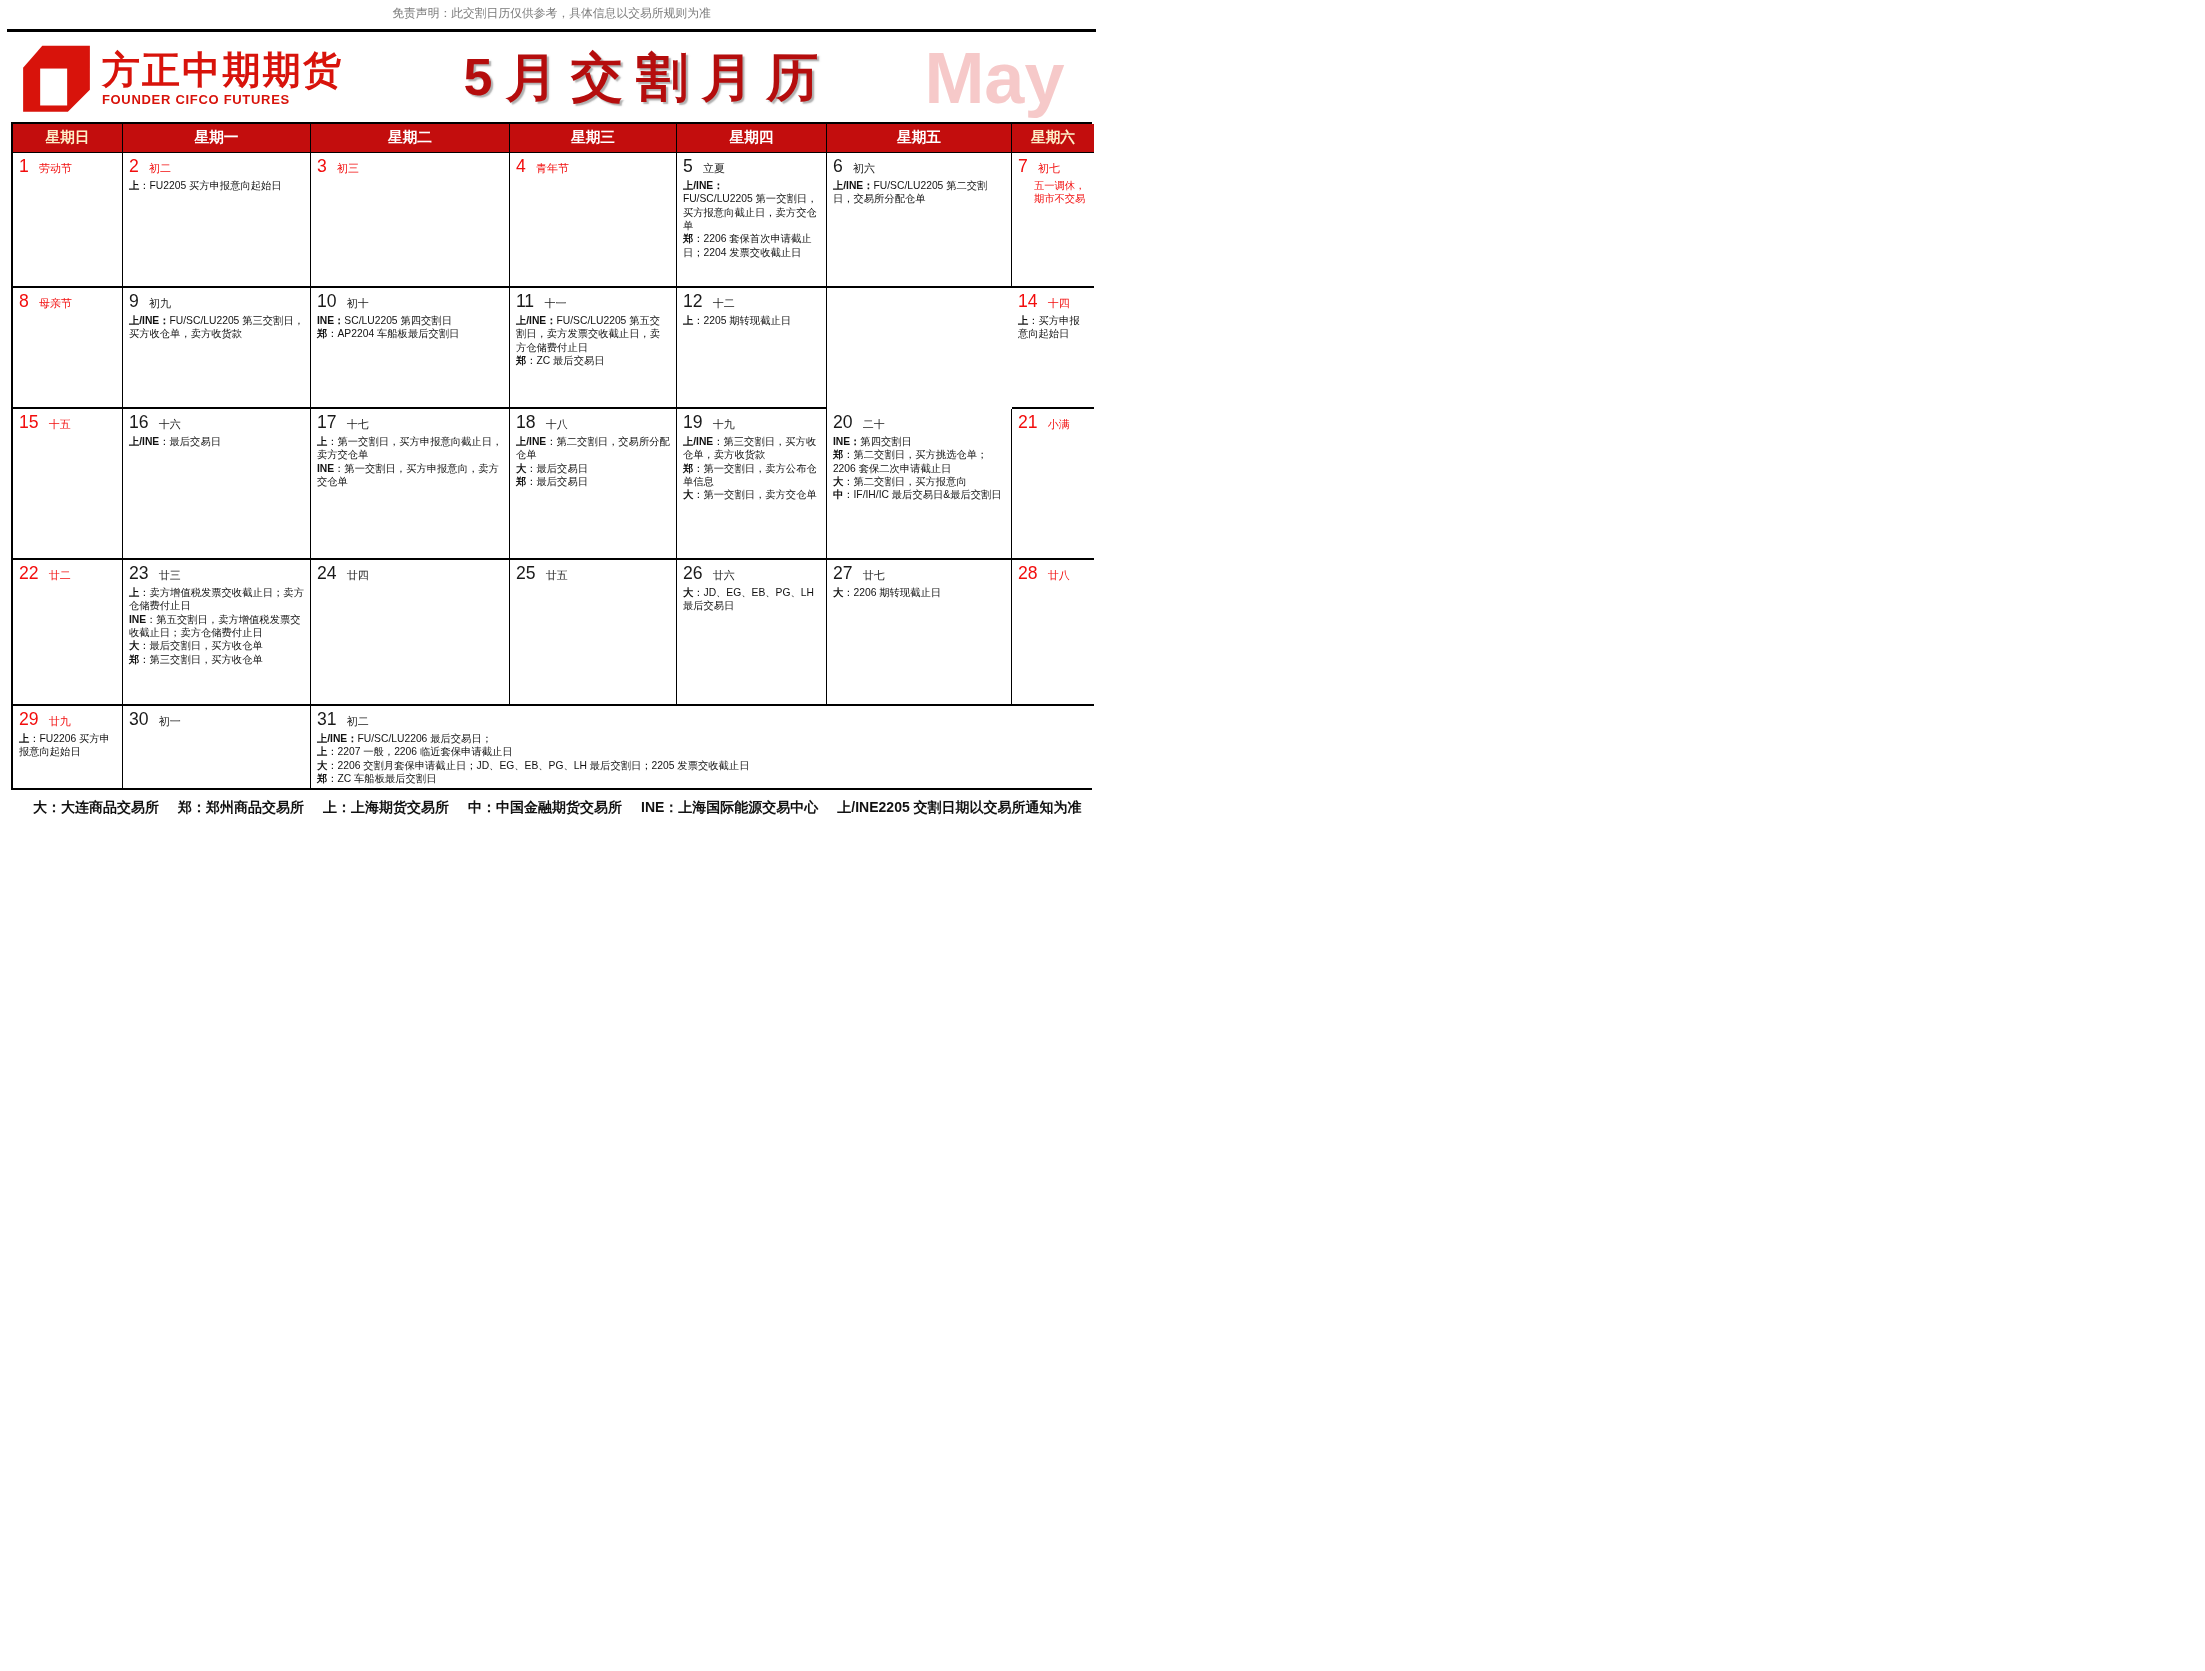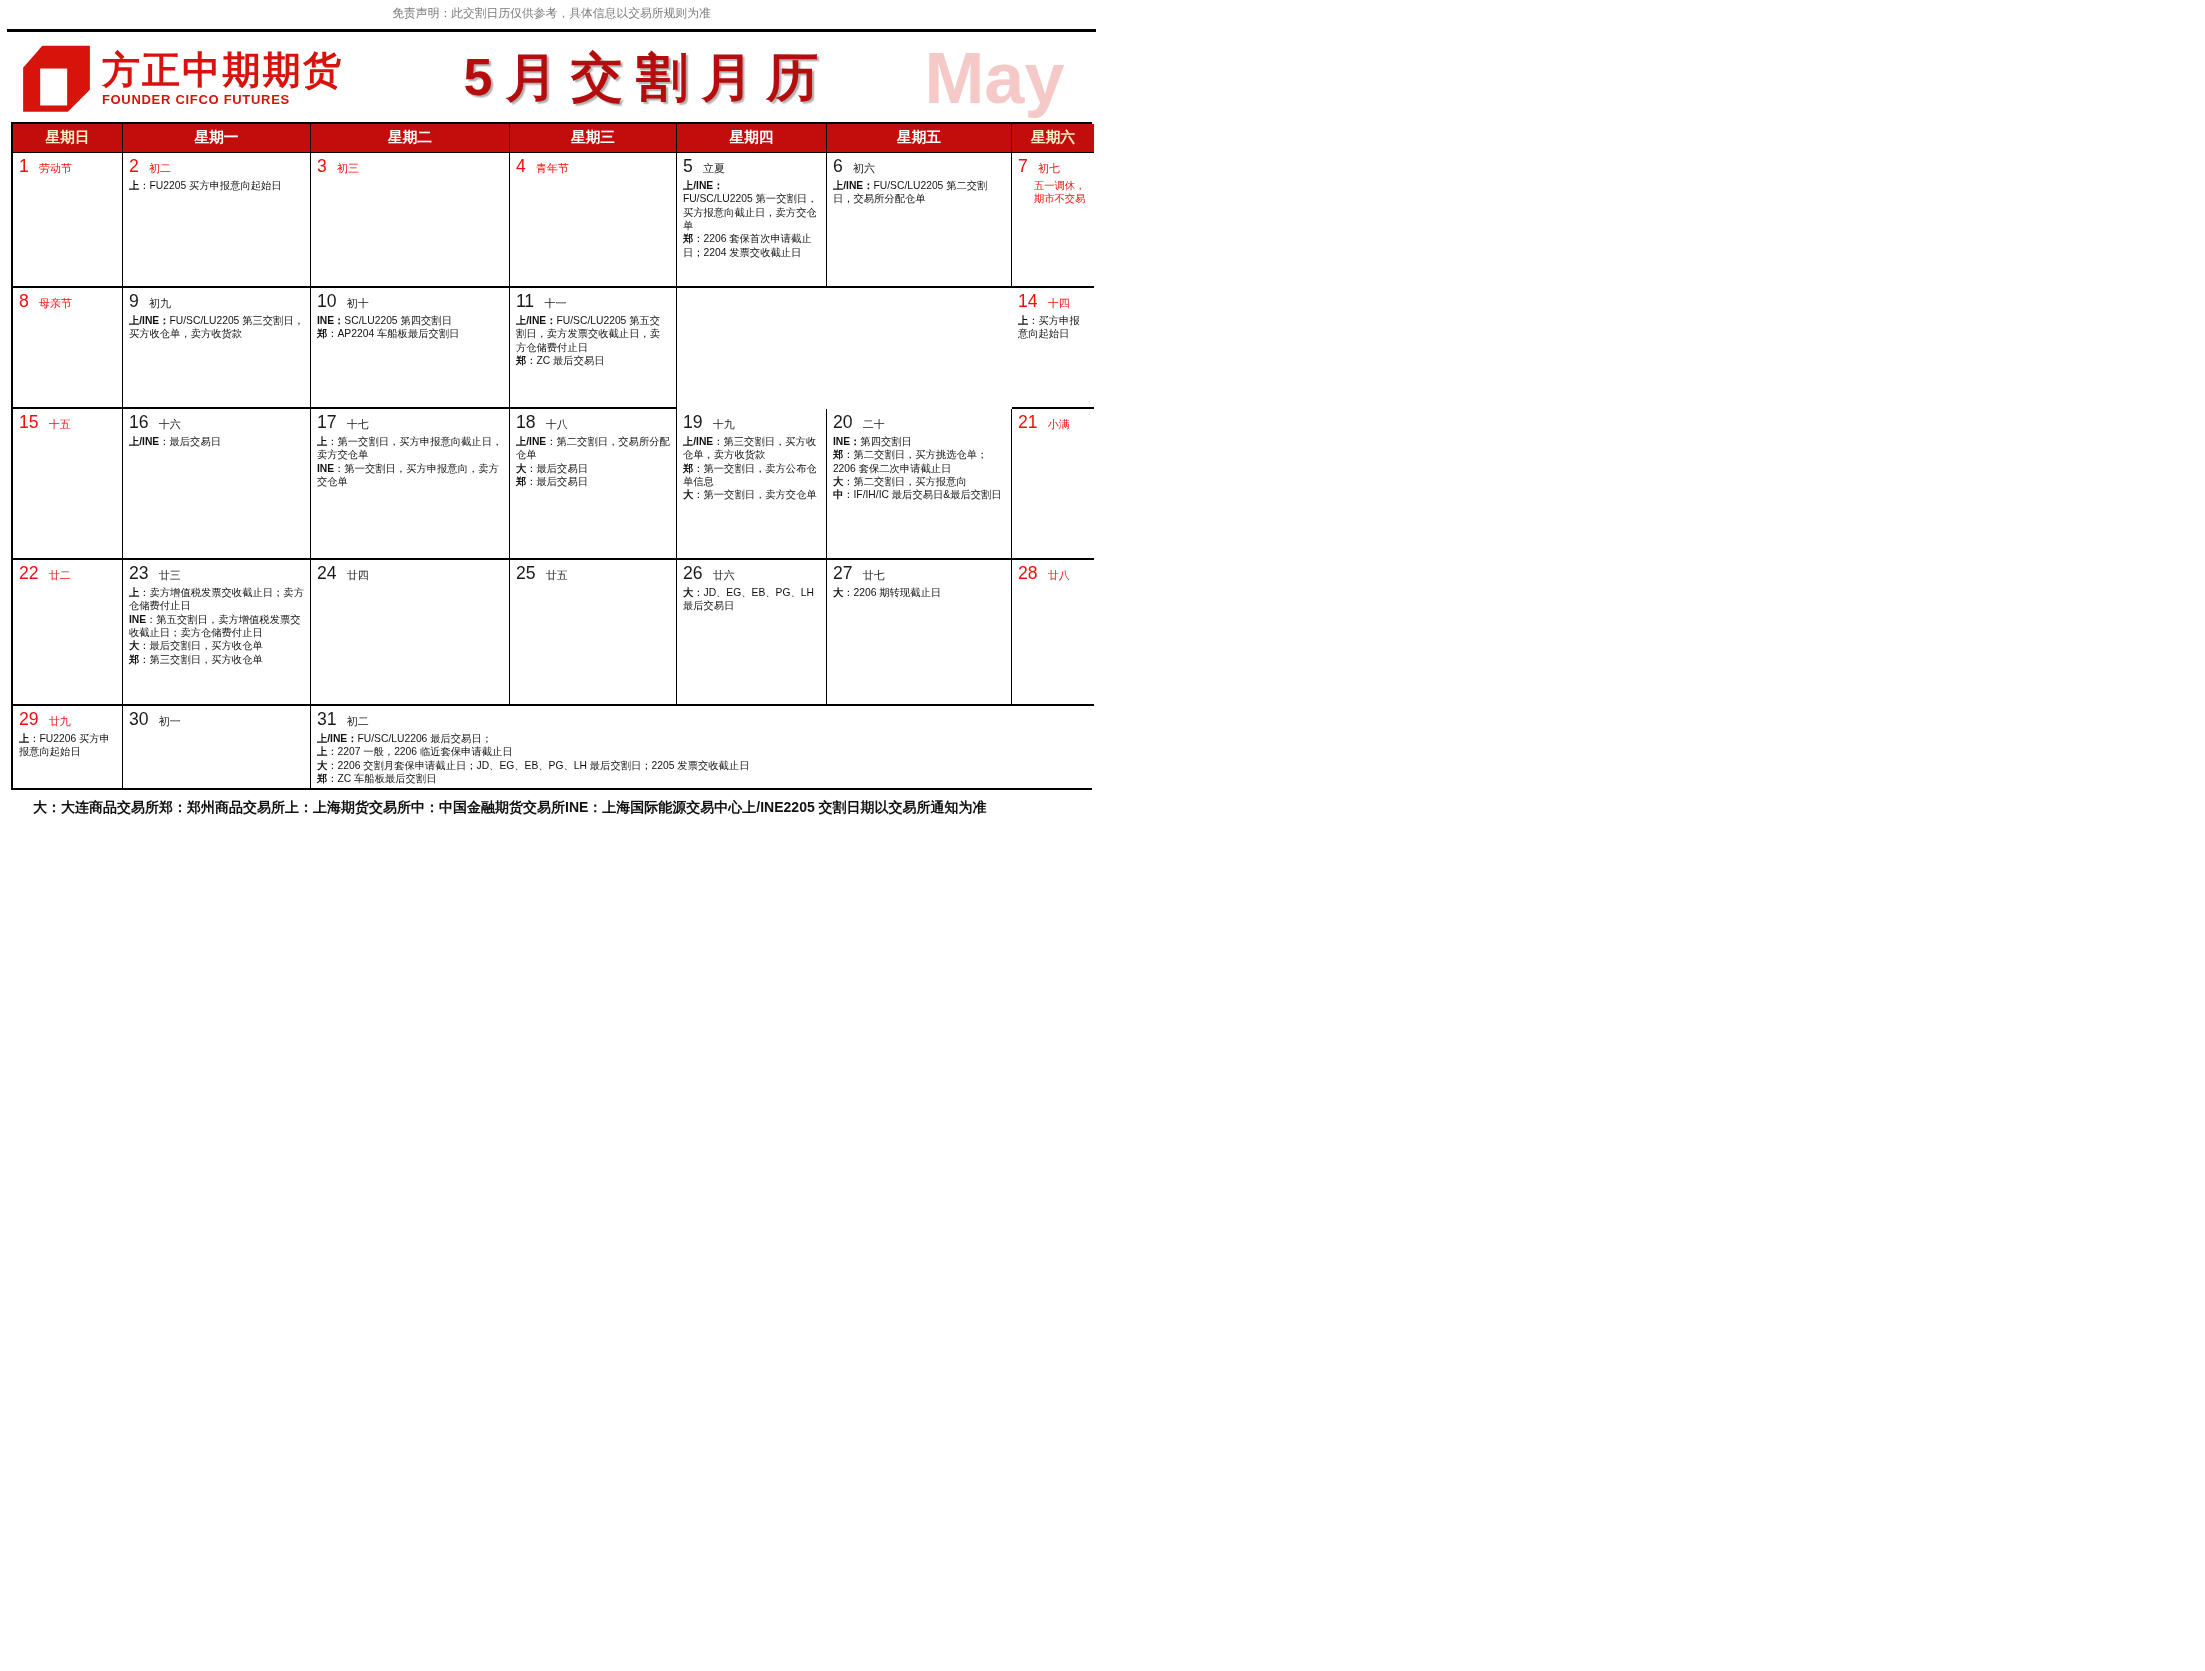--- a/index.html
+++ b/index.html
@@ -29,21 +29,21 @@
   .bottom{border-bottom:none;}
   .day-head{display:flex;align-items:baseline;}
   .num{font-size:17.6px;color:#1a1a1a;}
   .lunar{font-size:11px;margin-left:10.3px;color:#1a1a1a;}
   .cell.red .num,.cell.red .lunar{color:#f20d0d;}
   .content{font-size:10.3px;line-height:1.3;margin-top:2.2px;color:#111;}
   .content p{margin:0;}
   .pfx{font-weight:bold;}
   .content.redtext,.content.redtext .pfx{color:#f20d0d;margin-left:16px;}
 
-  .legend{display:flex;padding:8.8px 33px 11.8px;font-size:14px;font-weight:bold;white-space:nowrap;}
+  .legend{display:flex;gap:19px;padding:8.8px 33px 11.8px;font-size:14px;font-weight:bold;white-space:nowrap;}
 </style>
 </head>
 <body>
 
 <div class="page">
   <div class="disclaimer">免责声明：此交割日历仅供参考，具体信息以交易所规则为准</div>
   <hr class="topline">
 
   <header>
     <div class="brand">
@@ -152,20 +152,29 @@
       <div class="cell" style="grid-area: 3 / 4 / auto / span 1;">
         <div class="day-head">
           <span class="num">11</span>
           <span class="lunar">十一</span>
         </div>
         <div class="content">
           <p><span class="pfx">上/INE：</span>FU/SC/LU2205 第五交割日，卖方发票交收截止日，卖方仓储费付止日</p>
           <p><span class="pfx">郑</span>：ZC 最后交易日</p>
         </div>
       </div>
+      <div class="cell" style="grid-area: 3 / 5 / auto / span 1;">
+        <div class="day-head">
+          <span class="num">12</span>
+          <span class="lunar">十二</span>
+        </div>
+        <div class="content">
+          <p><span class="pfx">上</span>：2205 期转现截止日</p>
+        </div>
+      </div>
       <div class="cell red last" style="grid-area: 3 / 7 / auto / span 1;">
         <div class="day-head">
           <span class="num">14</span>
           <span class="lunar">十四</span>
         </div>
         <div class="content">
           <p><span class="pfx">上</span>：买方申报意向起始日</p>
         </div>
       </div>
       <div class="cell red" style="grid-area: 4 / 1 / auto / span 1;">

